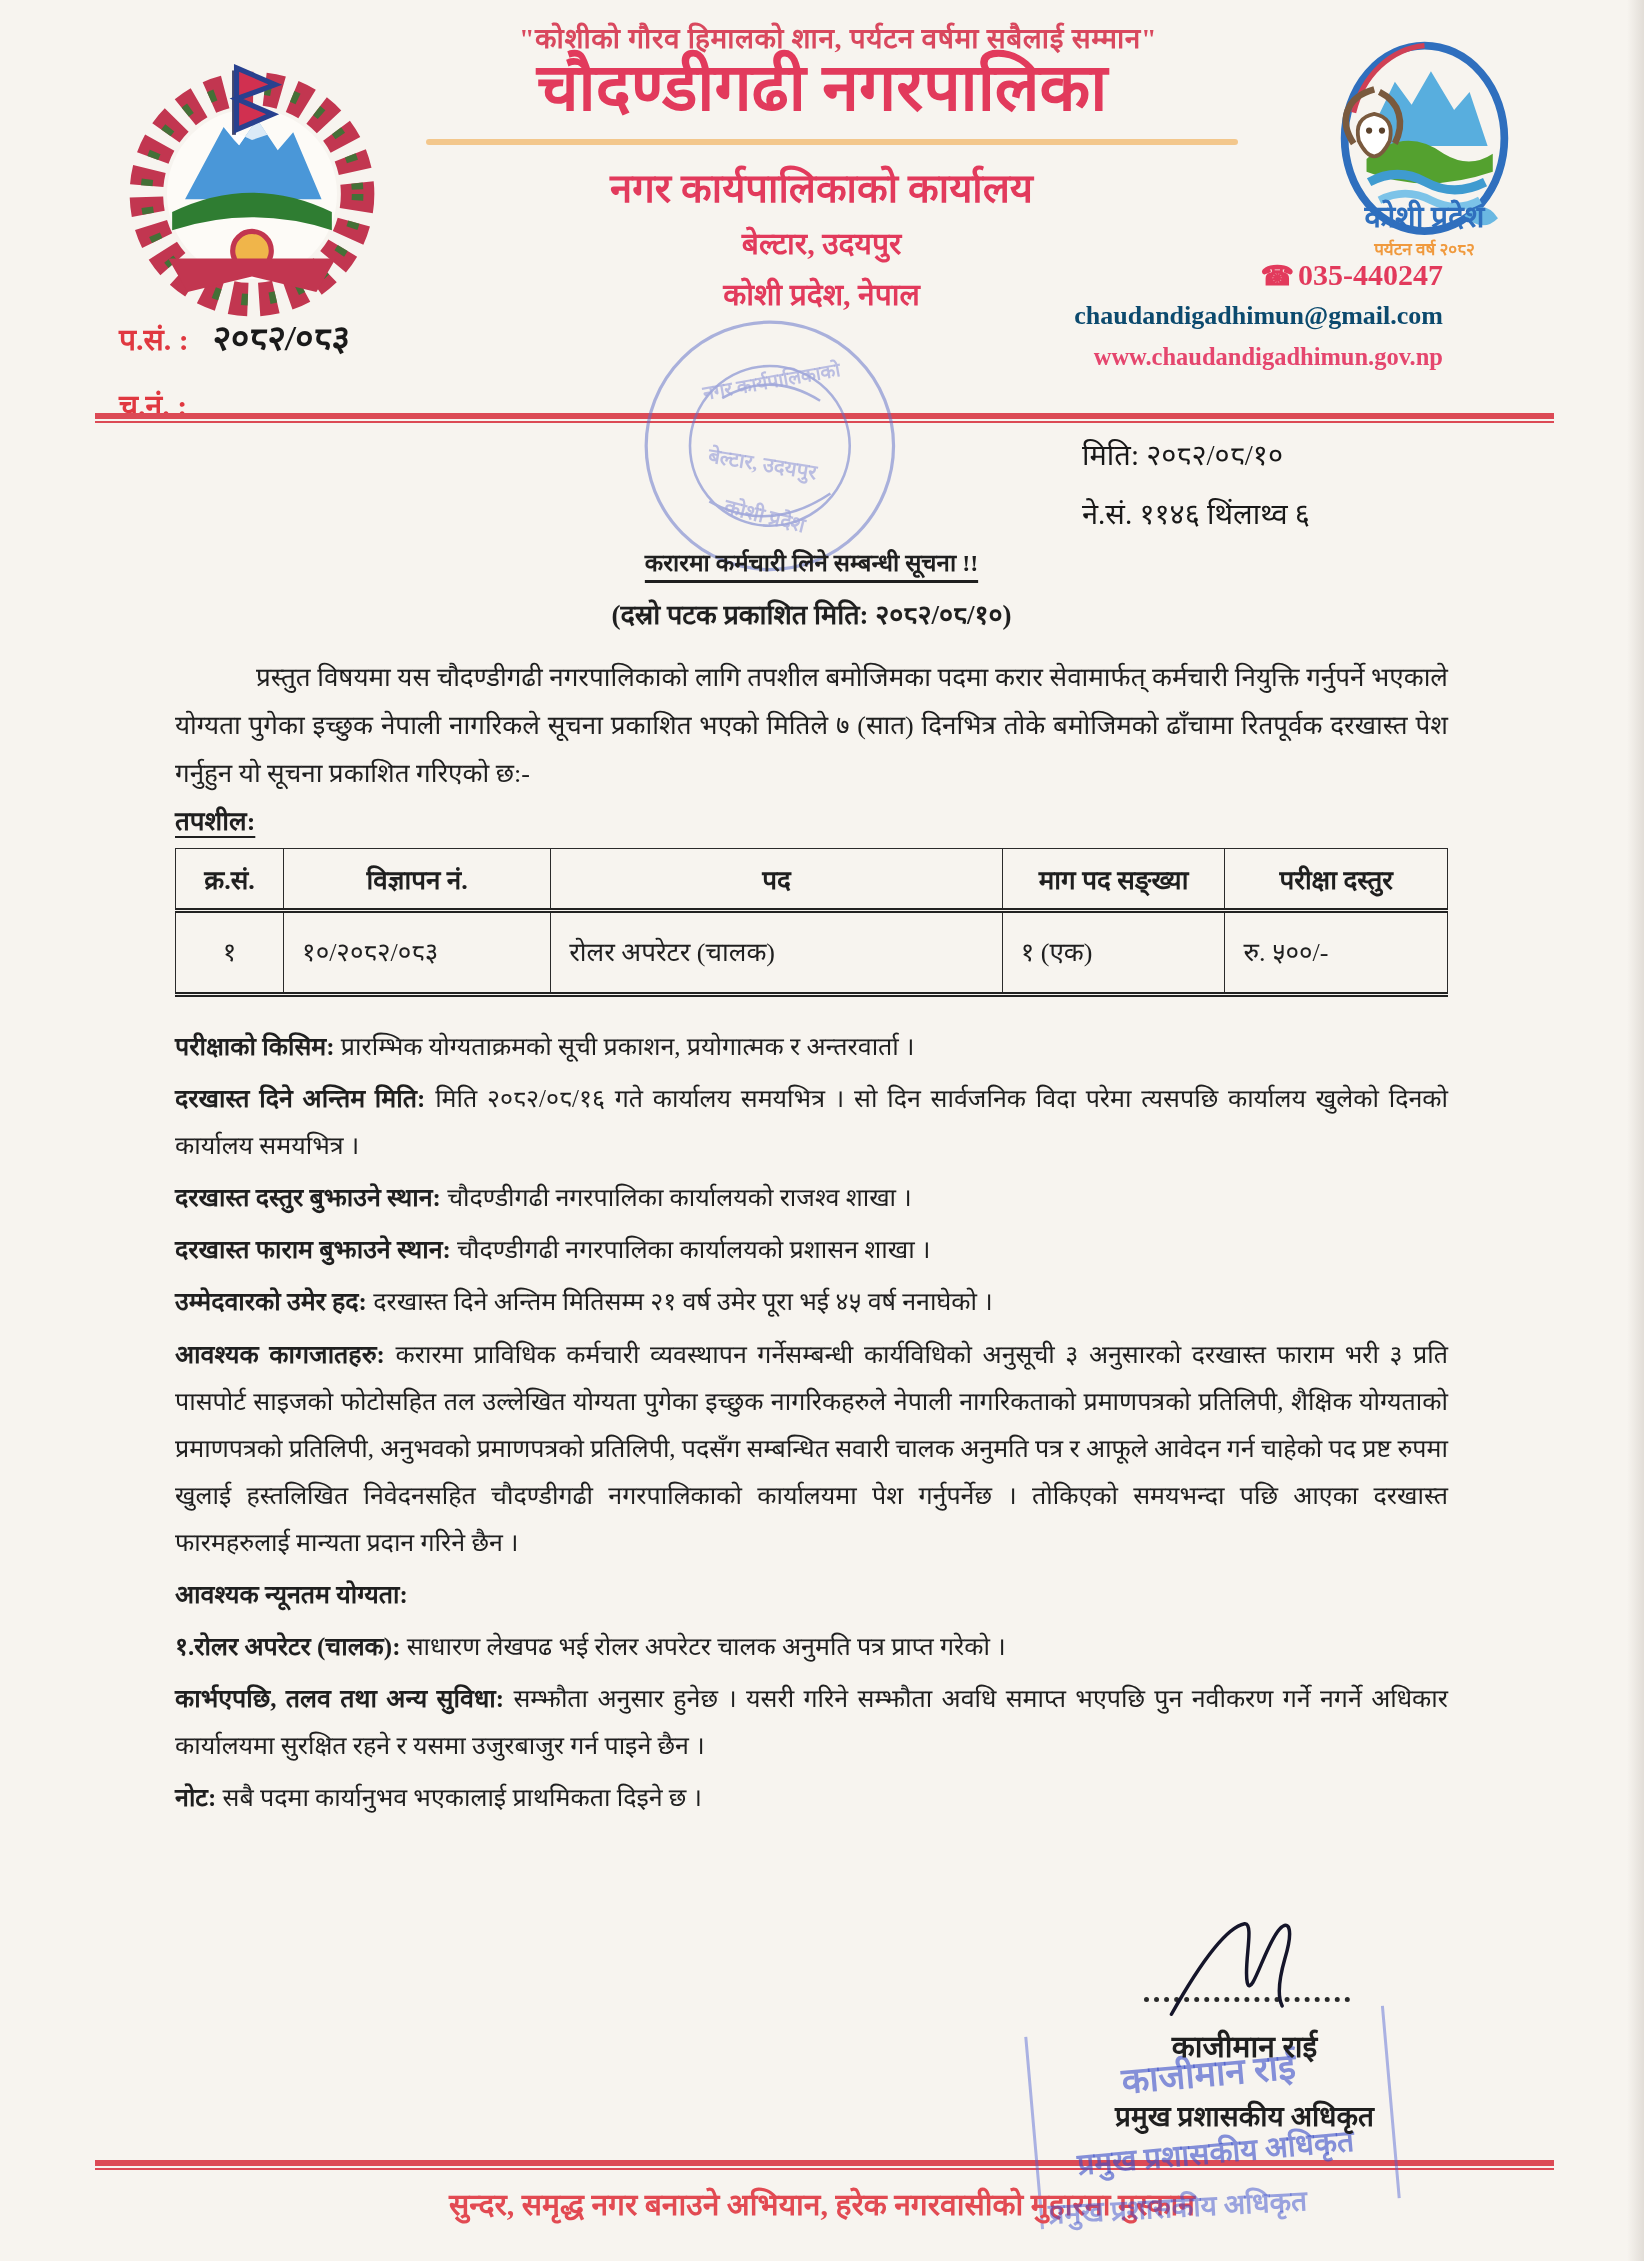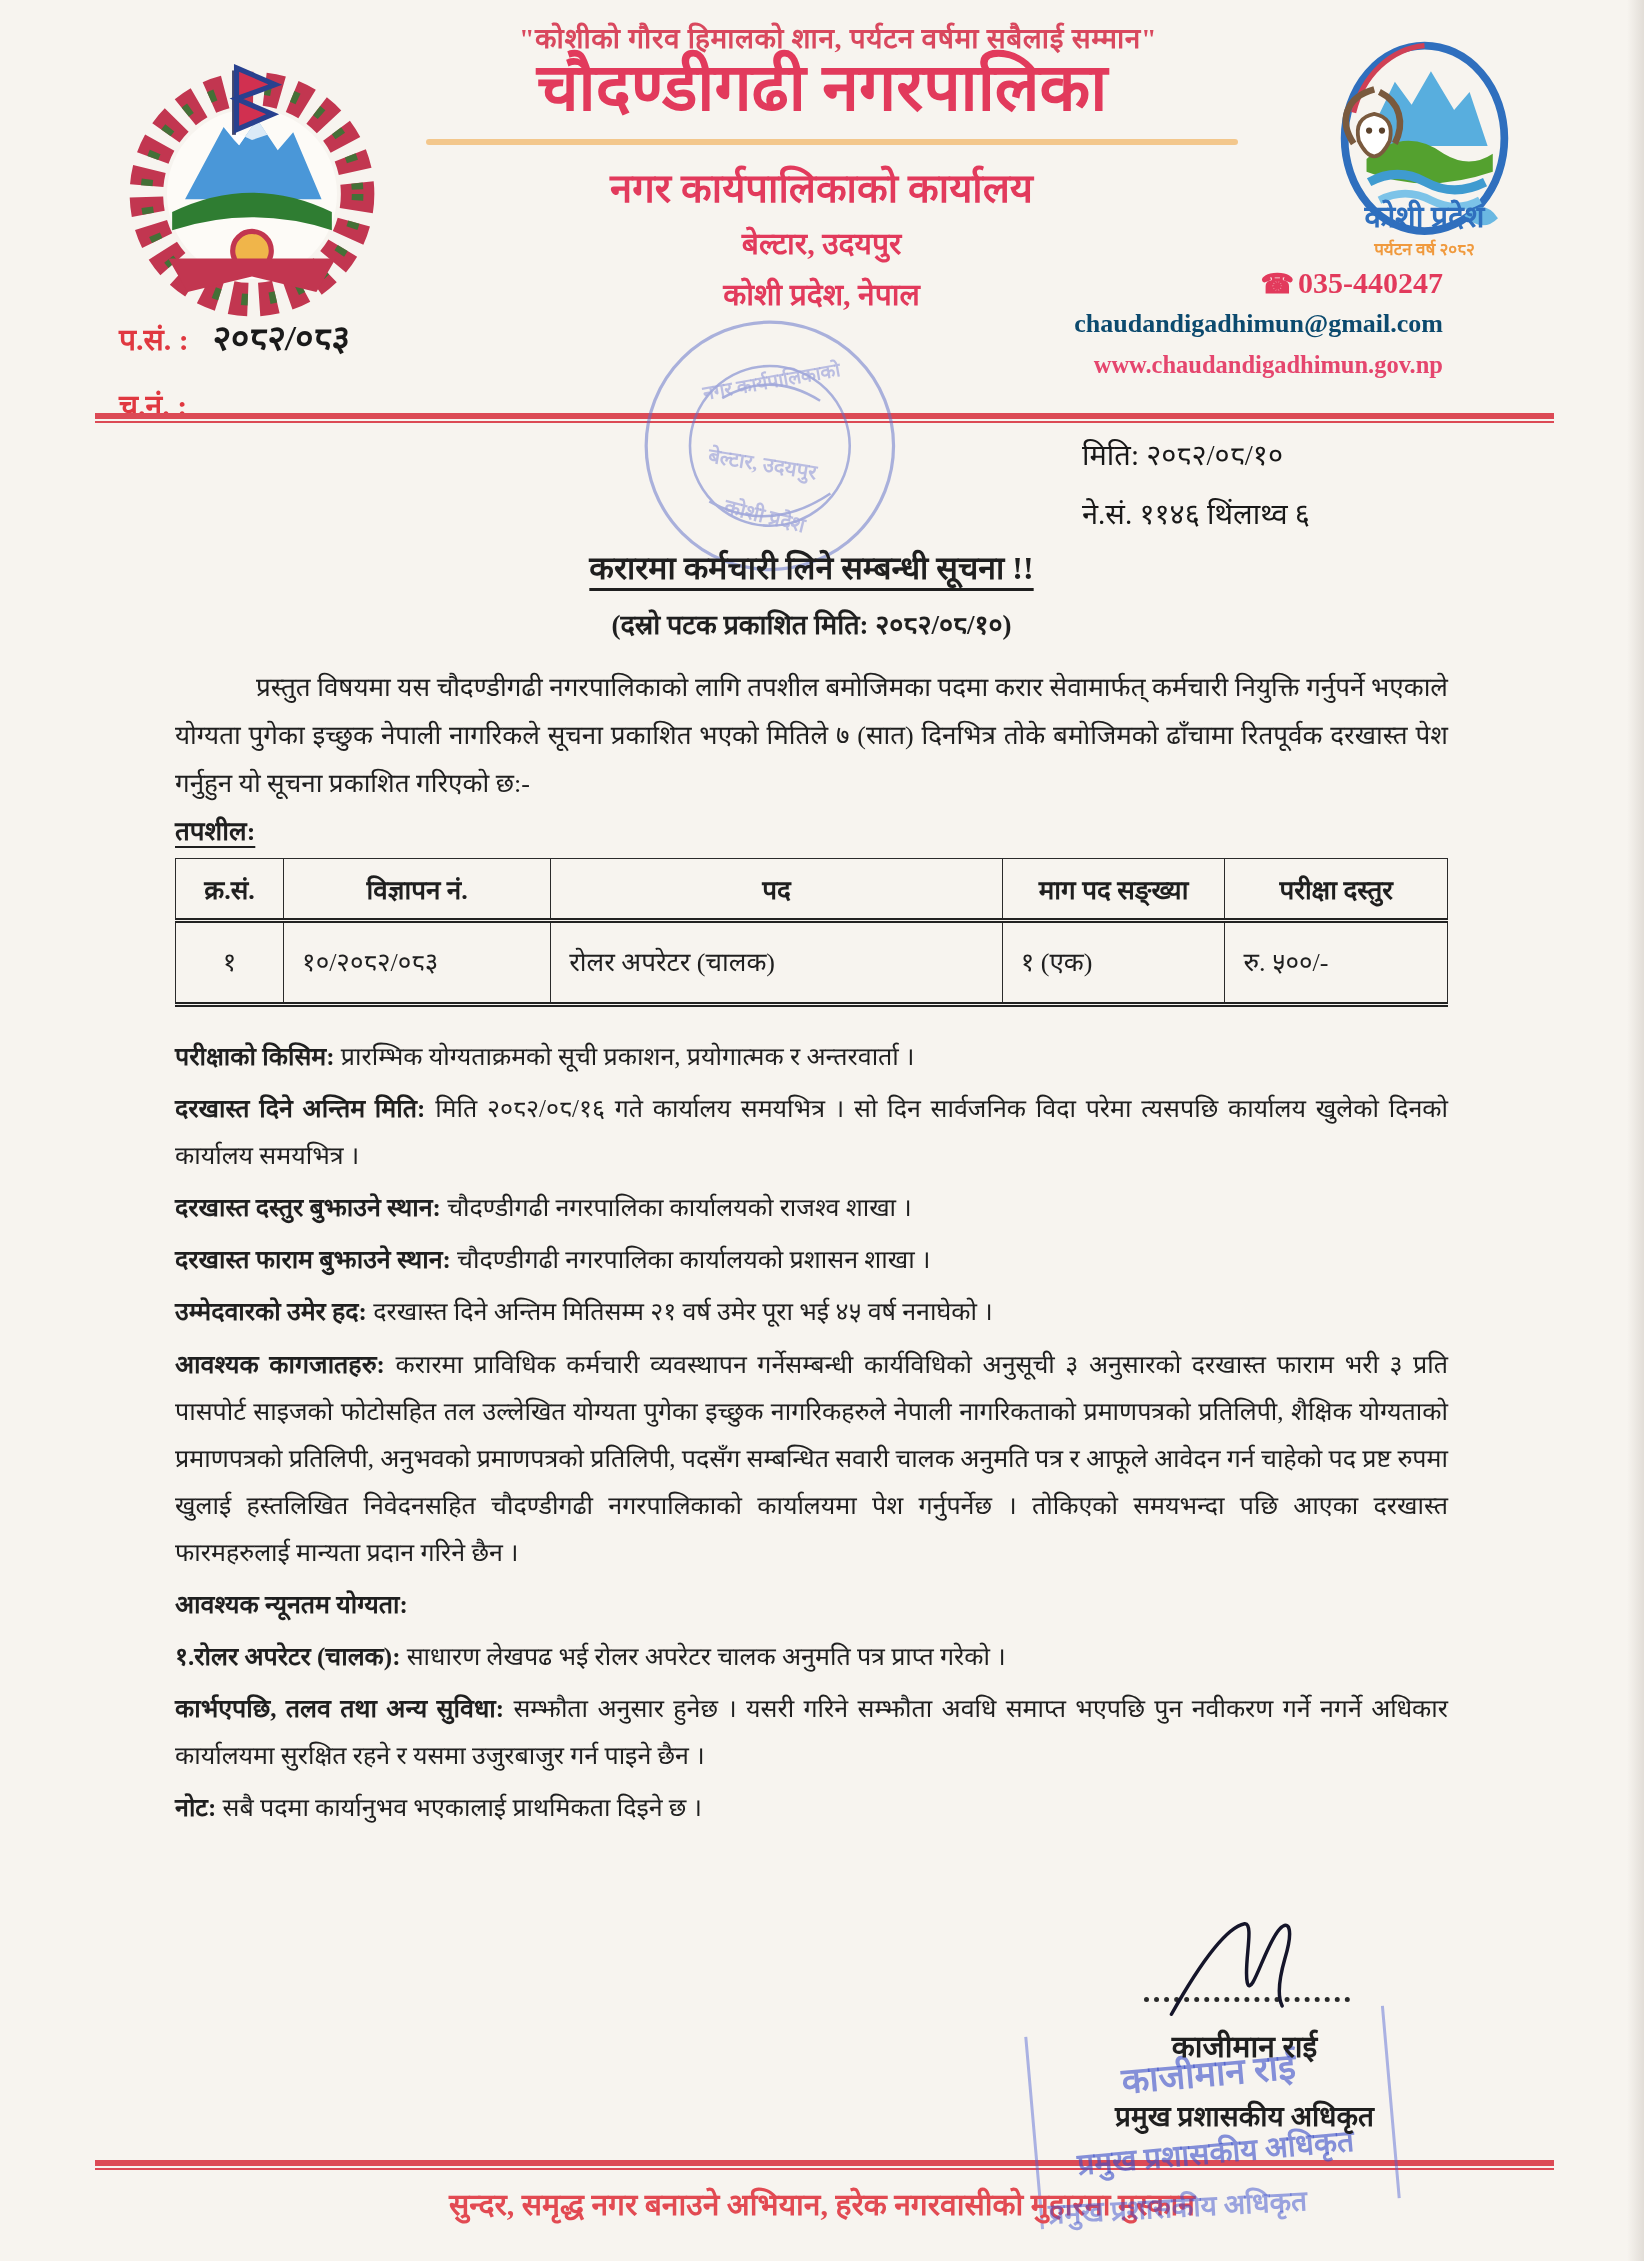--- a/index.html
+++ b/index.html
@@ -29,21 +29,21 @@
   .title-underline{left:426px;top:139px;width:812px;height:5.8px;background:#f0a33a;opacity:.55;border-radius:3.2px;}
   .office-name{left:322px;top:159px;width:999px;font-size:40px;font-weight:700;color:var(--brand-red);text-align:center;}
   .addr1{left:322px;top:222px;width:999px;font-size:30px;font-weight:700;color:var(--brand-red);text-align:center;}
   .addr2{left:322px;top:273px;width:999px;font-size:30px;font-weight:700;color:var(--brand-red);text-align:center;}
 
   .logo-muni{left:110px;top:55px;width:284px;height:264px;}
   .logo-koshi{left:1315px;top:35px;width:219px;height:226px;}
   .koshi-name{position:absolute;left:0;top:160px;width:100%;text-align:center;font-size:30px;font-weight:700;color:#2f6fbe;}
   .koshi-sub{position:absolute;left:0;top:202px;width:100%;text-align:center;font-size:17px;font-weight:700;color:#f09a3e;}
 
-  .contact{right:201px;top:266px;width:464px;text-align:right;}
+  .contact{right:201px;top:258px;width:464px;text-align:right;}
   .contact .phone{font-size:30px;font-weight:700;color:var(--brand-red);}
   .contact .phone-icon{font-size:27px;margin-right:3.9px;}
   .contact .email{font-size:26px;font-weight:700;color:#0c4a6e;margin-top:9px;}
   .contact .website{font-size:24.5px;font-weight:700;color:#e5466e;margin-top:11.6px;}
 
   .psn{left:119px;top:313px;display:flex;align-items:baseline;gap:24px;}
   .chn{left:119px;top:384px;}
   .ref-label{font-size:30px;font-weight:700;color:var(--label-red);}
   .hand{font-size:35px;color:#1a1a1a;display:inline-block;transform:skewX(-4deg);font-weight:600;}
 
@@ -56,21 +56,21 @@
 
   
   .stamp-header{left:632px;top:308px;width:277px;height:277px;opacity:.5;z-index:1;}
   .stamp-txt{position:absolute;font-weight:700;color:rgba(75,90,200,.7);white-space:nowrap;}
   .st1{left:70px;top:59px;font-size:19.3px;transform:rotate(-10deg);}
   .st2{left:76px;top:141px;font-size:20.6px;transform:rotate(9deg);}
   .st3{left:92px;top:193px;font-size:20.6px;transform:rotate(14deg);}
 
   
   .main{left:175px;top:545px;width:1273px;z-index:2;}
-  .notice-title{font-size:32px;font-weight:700;text-align:center;text-decoration:underline;text-decoration-thickness:2.6px;text-underline-offset:9px;}
+  .notice-title{font-size:24px;font-weight:700;text-align:center;text-decoration:underline;text-decoration-thickness:2.6px;text-underline-offset:9px;}
   .notice-subtitle{font-size:27px;font-weight:700;text-align:center;margin-top:17px;}
   .intro{margin-top:22px;font-size:26px;line-height:48px;text-align:justify;text-indent:81px;}
   .tapasil{font-size:26px;font-weight:700;text-decoration:underline;text-underline-offset:6.4px;margin-top:3.9px;}
 
   table.vacancy{margin-top:10.3px;width:100%;border-collapse:collapse;table-layout:fixed;}
   table.vacancy th,table.vacancy td{border:1.9px solid #2b2b2b;font-size:26px;}
   table.vacancy th{font-weight:700;text-align:center;padding:11.6px 5.2px;border-bottom:5.2px double #222;}
   table.vacancy td{padding:19.3px 5.2px 23px;text-align:left;padding-left:18px;border-bottom:5.2px double #222;}
   table.vacancy td:first-child{text-align:center;padding-left:5.2px;}
   table.vacancy th:nth-child(1){width:8.5%;}

